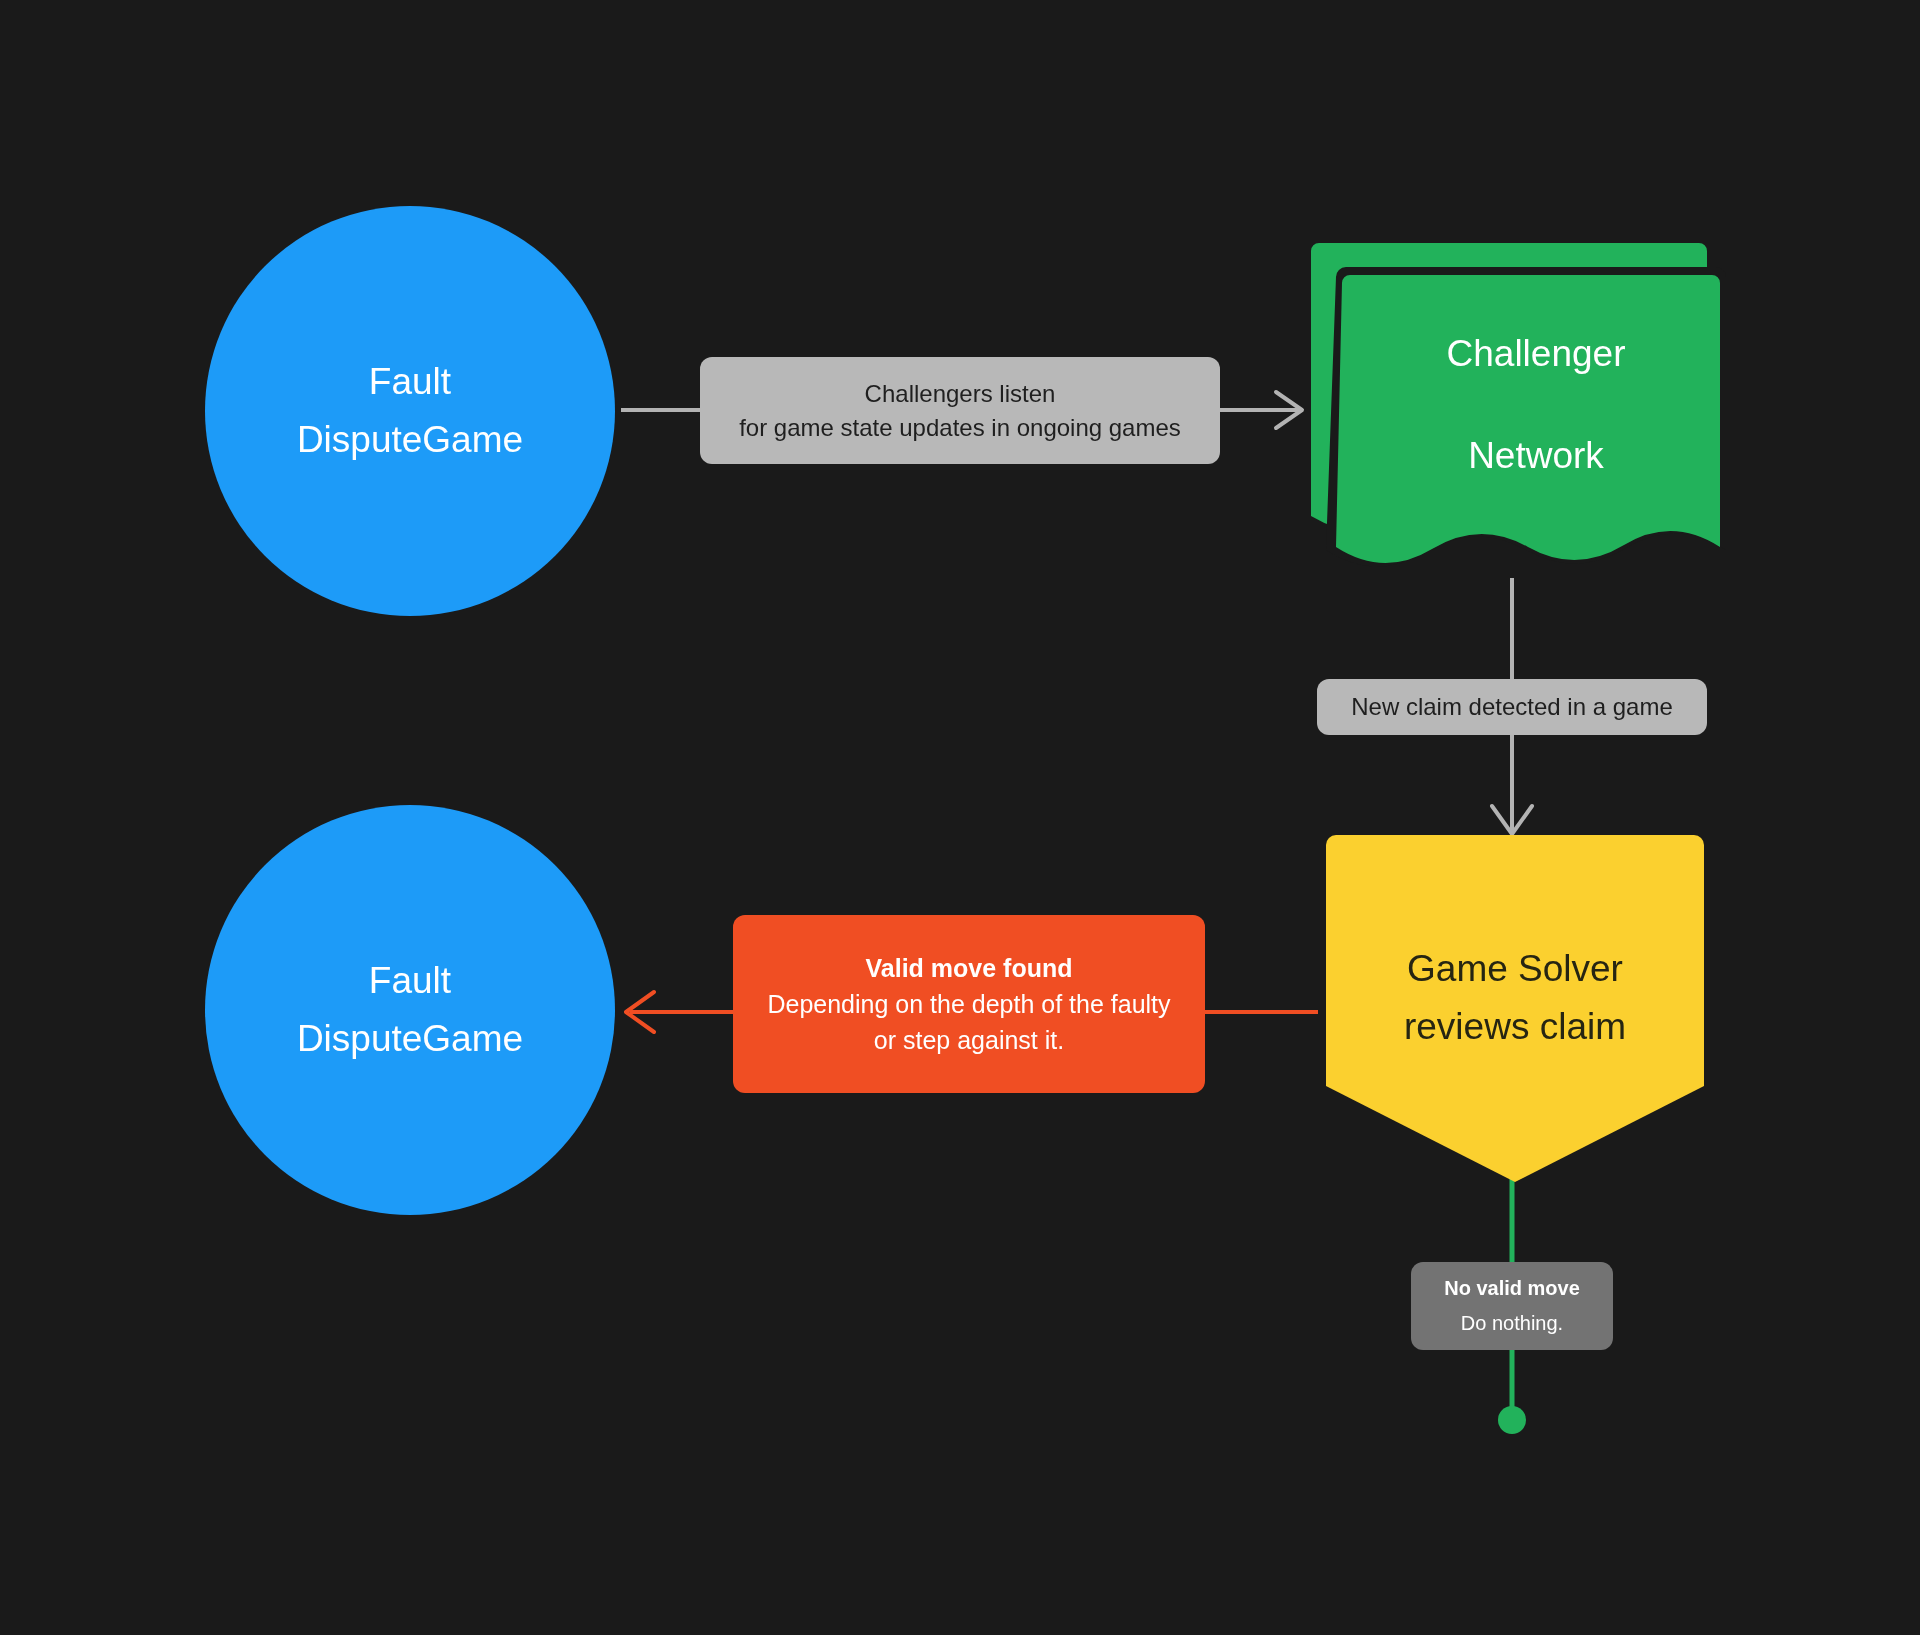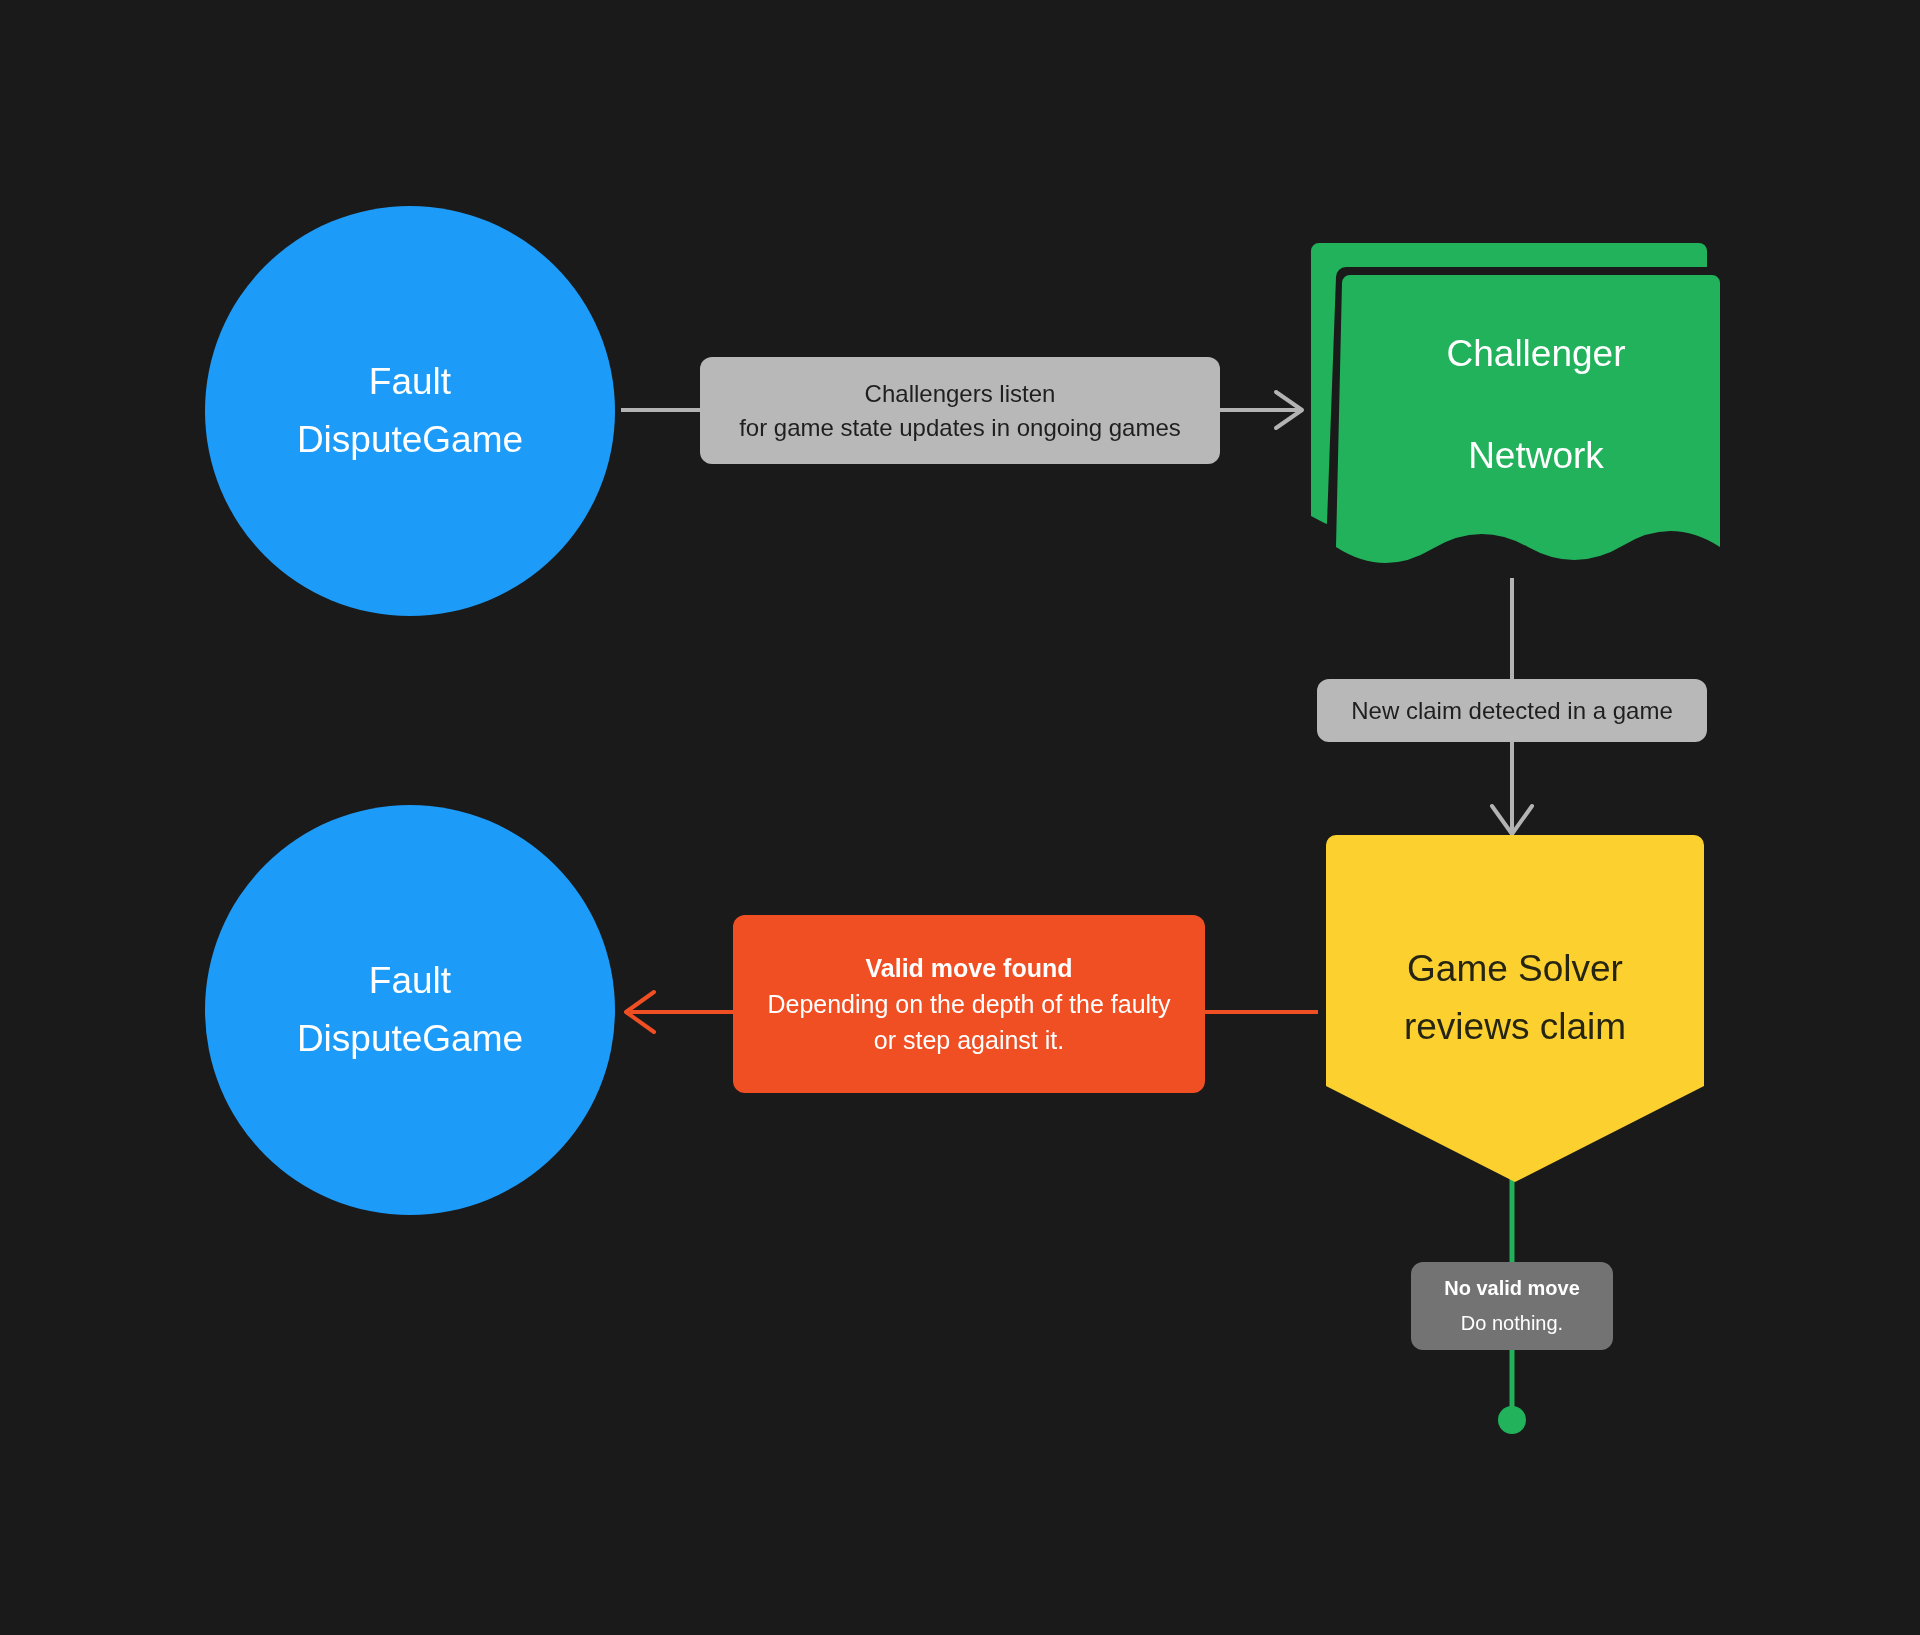--- a/index.html
+++ b/index.html
@@ -192,21 +192,21 @@
   <div class="node-text circle-label" style="left:205px; top:950px; width:410px; height:120px;">
     <span>Fault</span>
     <span>DisputeGame</span>
   </div>
 
   <div class="edge-label grey" style="left:700px; top:357px; width:520px; height:107px;">
     <span>Challengers listen</span>
     <span>for game state updates in ongoing games</span>
   </div>
 
-  <div class="edge-label grey" style="left:1317px; top:679px; width:390px; height:63px;text-align:right;">
+  <div class="edge-label grey" style="left:1317px; top:679px; width:390px; height:56px;text-align:right;">
     <span>New claim detected in a game</span>
   </div>
 
   <div class="edge-label red" style="left:733px; top:915px; width:472px; height:178px;">
     <span class="strong">Valid move found</span>
     <span>Depending on the depth of the faulty</span>
     <span>or step against it.</span>
   </div>
 
   <div class="edge-label green" style="left:1411px; top:1262px; width:202px; height:88px;">

